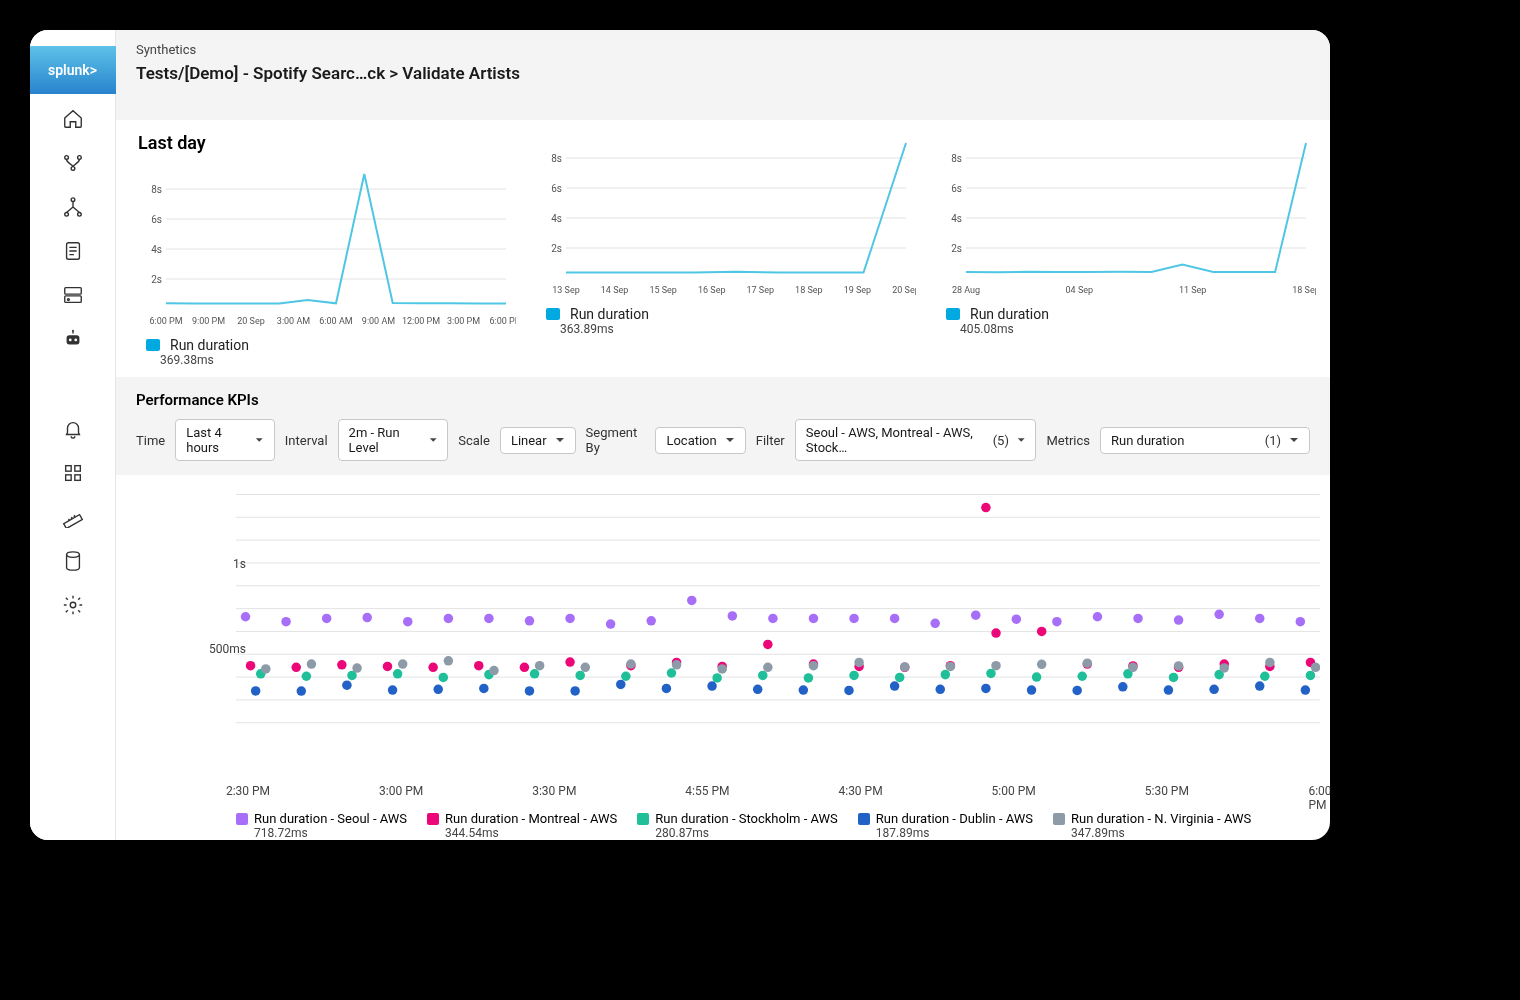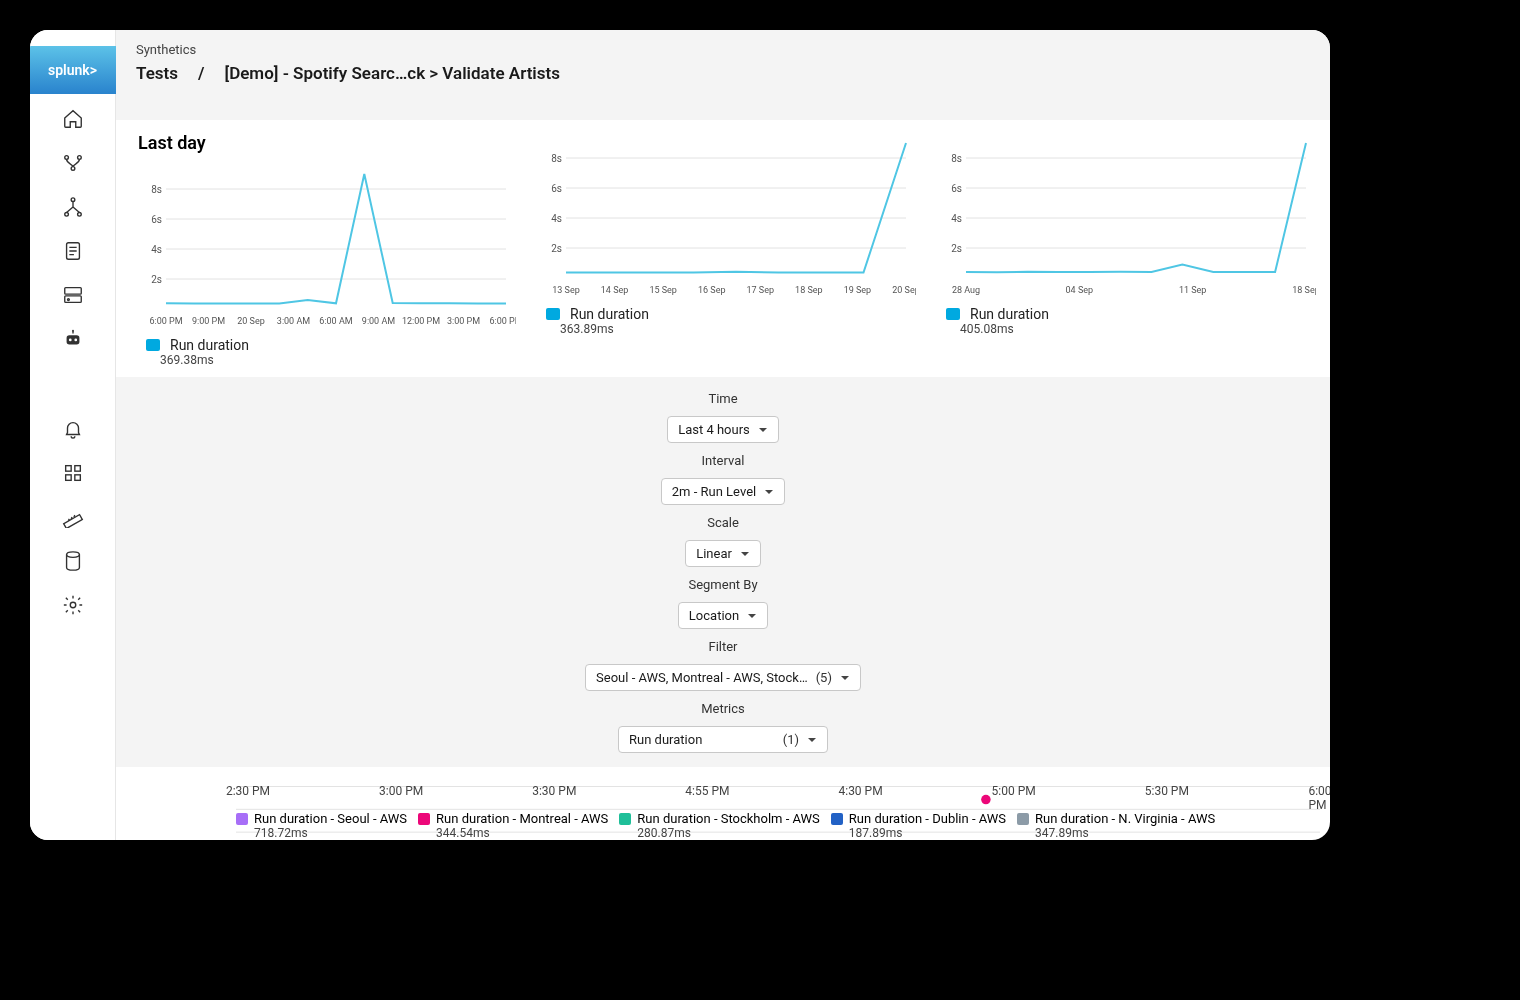--- a/index.html
+++ b/index.html
@@ -22,44 +22,44 @@
   .device{position:absolute;left:30px;top:30px;width:1300px;height:810px;background:var(--panel);border-radius:18px;overflow:hidden;box-shadow:0 20px 60px rgba(0,0,0,.6);}
   .sidebar{position:absolute;left:0;top:0;width:86px;height:100%;background:#fff;border-right:1px solid #e6e6e6;display:flex;flex-direction:column;align-items:center;padding-top:16px;}
   .brand{width:86px;height:48px;background:linear-gradient(180deg,#5cc2e8,#2983cd);color:#fff;display:flex;align-items:center;justify-content:center;font-size:14px;font-weight:600;}
   .side-icons{margin-top:14px;display:flex;flex-direction:column;gap:18px;align-items:center;}
   .side-icons svg{width:22px;height:22px;stroke:#323232;fill:none;stroke-width:1.5;}
   .side-icons .robot svg{fill:#323232;}
   .side-gap{flex:0 0 28px;}
   .main{position:absolute;left:86px;top:0;right:0;bottom:0;display:flex;flex-direction:column;}
   .topbar{height:90px;background:var(--toolbar);padding:12px 20px 8px 20px;}
   .sectionname{font-size:13px;color:#444;}
-  .breadcrumb{margin-top:6px;font-size:17px;font-weight:600;color:#1a1a1a;display:flex;gap:20px;align-items:center;}
+  .breadcrumb{margin-top:6px;font-size:17px;font-weight:600;color:#1a1a1a;display:flex;gap:0;align-items:center;}
   .breadcrumb a{color:#1a1a1a;text-decoration:none;}
   .cards{display:flex;gap:20px;padding:8px 20px 10px 20px;}
   .card{flex:1;}
   .card-title{font-size:18px;font-weight:600;margin:4px 0 6px 2px;}
   .mini-chart{height:170px;position:relative;}
   .legend-row{display:flex;align-items:center;gap:10px;margin-left:10px;margin-top:4px;}
   .legend-chip{width:14px;height:12px;border-radius:2px;}
   .legend-text{font-size:14px;color:#222;}
   .legend-sub{font-size:12px;color:#444;margin-left:24px;}
   .kpi-bar{background:var(--toolbar);padding:14px 20px 14px 20px;}
   .kpi-title{font-size:15px;font-weight:600;margin-bottom:10px;}
-  .kpi-controls{display:flex;align-items:center;gap:10px;font-size:13px;flex-direction:column;}
+  .kpi-controls{display:flex;align-items:center;gap:10px;font-size:13px;}
   .lbl{color:#333;font-size:13px;}
   .sel{display:flex;align-items:center;gap:8px;background:#fff;border:1px solid var(--border);border-radius:4px;padding:5px 10px;font-size:13px;color:#1a1a1a;cursor:pointer;}
   .sel .count{color:#333;}
   .sel svg{width:10px;height:10px;fill:#444;}
   .big-chart{flex:1;position:relative;padding:10px 20px 10px 20px;}
   .scatter{position:absolute;left:120px;right:10px;top:10px;bottom:60px;}
   .scatter .grid line{stroke:#e2e2e2;stroke-width:1;}
   .y-lbl{position:absolute;left:90px;font-size:12px;color:#404040;transform:translateY(-50%);text-align:right;width:40px;}
   .x-labels{position:absolute;left:132px;right:10px;bottom:40px;height:16px;}
   .x-lbl{position:absolute;font-size:12px;color:#444;transform:translateX(-50%);}
-  .series-legend{position:absolute;left:120px;right:10px;bottom:0;display:flex;gap:11px;flex-wrap:wrap;}
+  .series-legend{position:absolute;left:120px;right:10px;bottom:0;display:flex;gap:20px;flex-wrap:wrap;}
   .series-item{display:flex;flex-direction:column;}
   .series-top{display:flex;align-items:center;gap:6px;font-size:13px;}
   .series-sq{width:12px;height:12px;border-radius:2px;}
   .series-val{font-size:12px;color:#444;margin-left:18px;}
 </style>
 </head>
 <body>
 
 <div class="device">
   <aside class="sidebar">
@@ -220,20 +220,21 @@
         </svg>
         <div class="legend-row">
           <span class="legend-chip" style="background:var(--accent)"></span>
           <span class="legend-text">Run duration</span>
         </div>
         <div class="legend-sub">405.08ms</div>
       </div>
     </div>
 
     <div class="kpi-bar">
+      <div class="kpi-title">Performance KPIs</div>
       <div class="kpi-controls">
         <span class="lbl">Time</span>
         <div class="sel">
             <span>Last 4 hours</span>
             <svg viewBox="0 0 10 10">
               <path d="M1 3l4 4 4-4z"></path>
             </svg>
           </div>
         <span class="lbl">Interval</span>
         <div class="sel">

